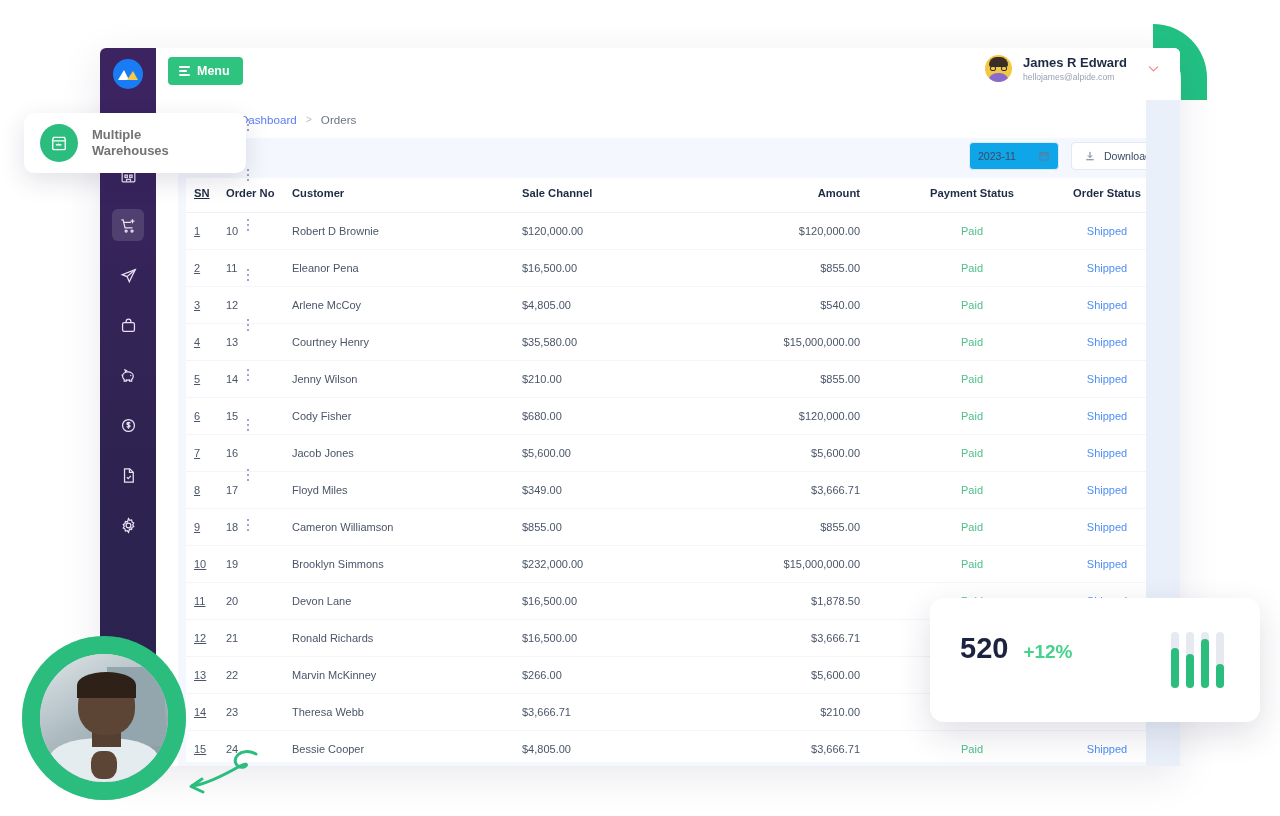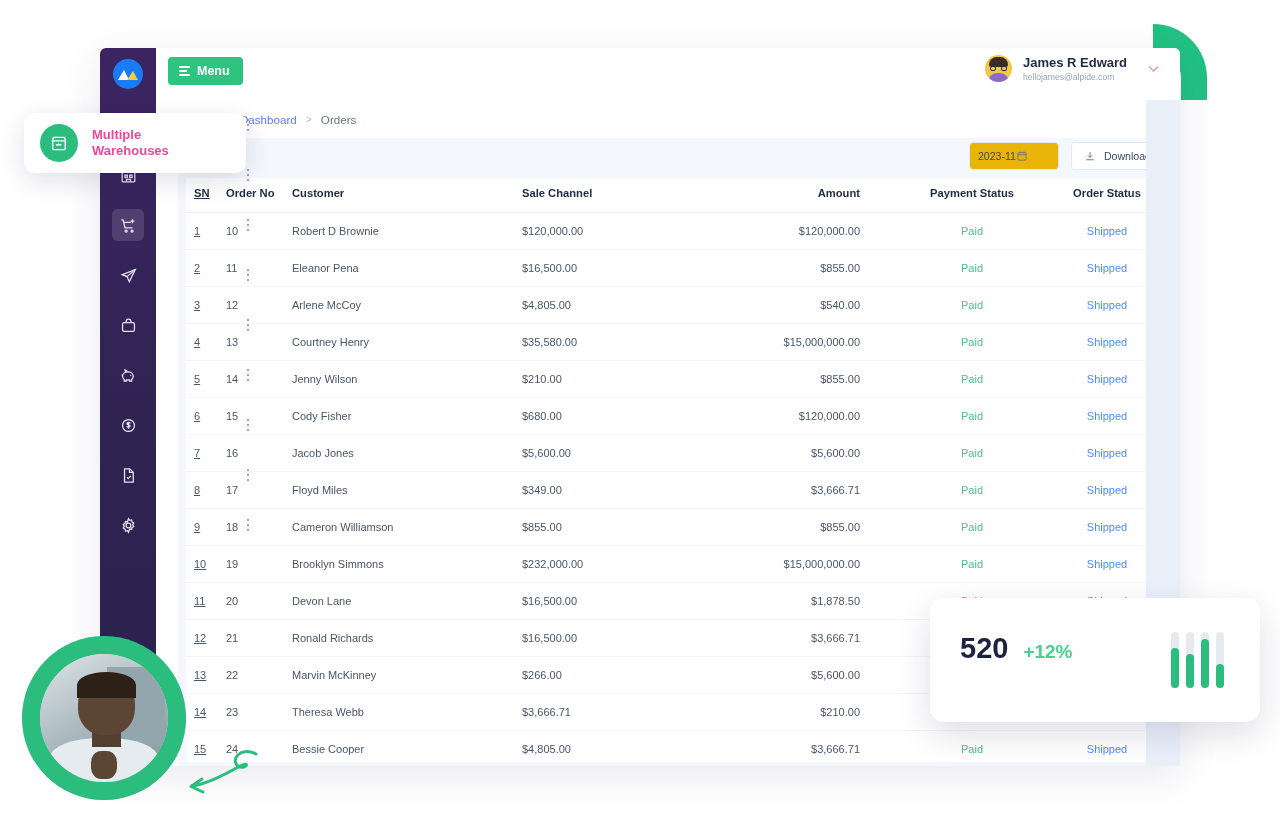--- a/index.html
+++ b/index.html
@@ -118,22 +118,22 @@
   }
   .panel-inner {
     position: absolute; left: 0; top: 0; width: 1002px; height: 628px;
     background: #f4f7fd;
   }
   .toolbar {
     position: absolute; right: 16px; top: 4px;
     display: flex; align-items: center; gap: 12px;
   }
   .date-pick {
-    width: 90px; height: 28px; background: #eab308; border: 1px solid #e3e9f2;
-    border-radius: 4px; display: flex; align-items: center; justify-content: flex-start;
+    width: 90px; height: 28px; background: #0ea5e9; border: 1px solid #e3e9f2;
+    border-radius: 4px; display: flex; align-items: center; justify-content: space-between;
     padding: 0 8px; font-size: 10.6px; color: #3c4a63; cursor: pointer; margin-left: 40px;
   }
   .dl-btn {
     height: 28px; padding: 0 12px; background: #fff; border: 1px solid #e3e9f2;
     border-radius: 4px; display: flex; align-items: center; gap: 8px;
     font-size: 10.6px; color: #3c4a63; cursor: pointer;
   }
   .ico { width: 12px; height: 12px; stroke: #6c778c; fill: none; stroke-width: 1.3; }
 
   
@@ -167,21 +167,21 @@
     position: absolute; left: 24px; top: 113px; width: 222px; height: 60px;
     background: #fff; border-radius: 10px;
     box-shadow: 0 8px 26px rgba(30,25,70,0.13);
     display: flex; align-items: center; gap: 14px; padding-left: 16px; z-index: 20;
   }
   .fc-ic {
     width: 38px; height: 38px; border-radius: 50%; background: #2bbd7e;
     display: flex; align-items: center; justify-content: center; flex: 0 0 auto;
   }
   .fc-ic svg { width: 20px; height: 20px; stroke: #fff; fill: none; stroke-width: 1.6; }
-  .fc-txt { font-size: 13px; font-weight: 700; color: #ec4899; line-height: 1.25; }
+  .fc-txt { font-size: 13px; font-weight: 700; color: #737373; line-height: 1.25; }
 
   
   .fc-stats {
     position: absolute; left: 930px; top: 598px; width: 330px; height: 124px;
     background: #fff; border-radius: 14px;
     box-shadow: 0 12px 34px rgba(30,25,70,0.14);
     z-index: 20; padding: 26px 30px;
   }
   .st-label { font-size: 17.5px; font-weight: 700; color: #9aa3b2; }
   .st-row { display: flex; align-items: baseline; gap: 15px; margin-top: 8px; }

